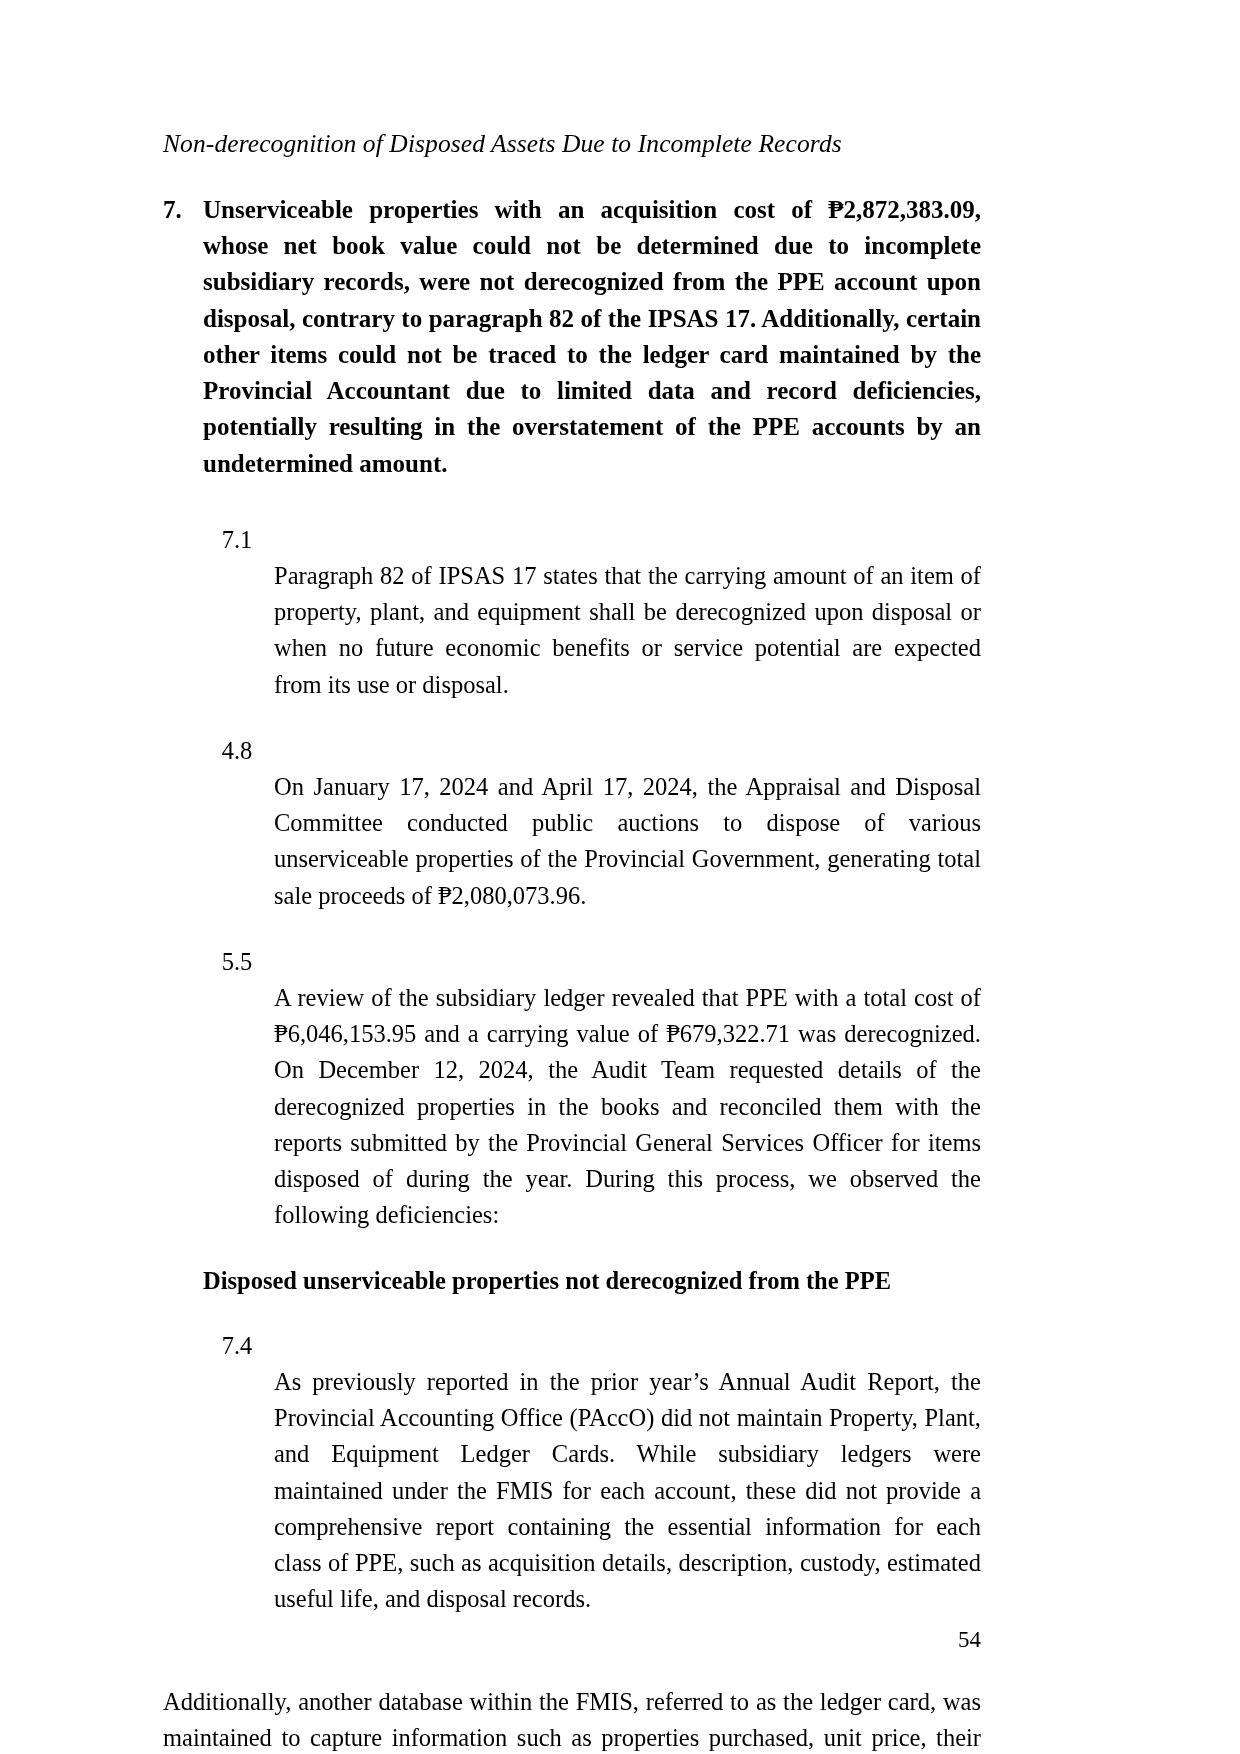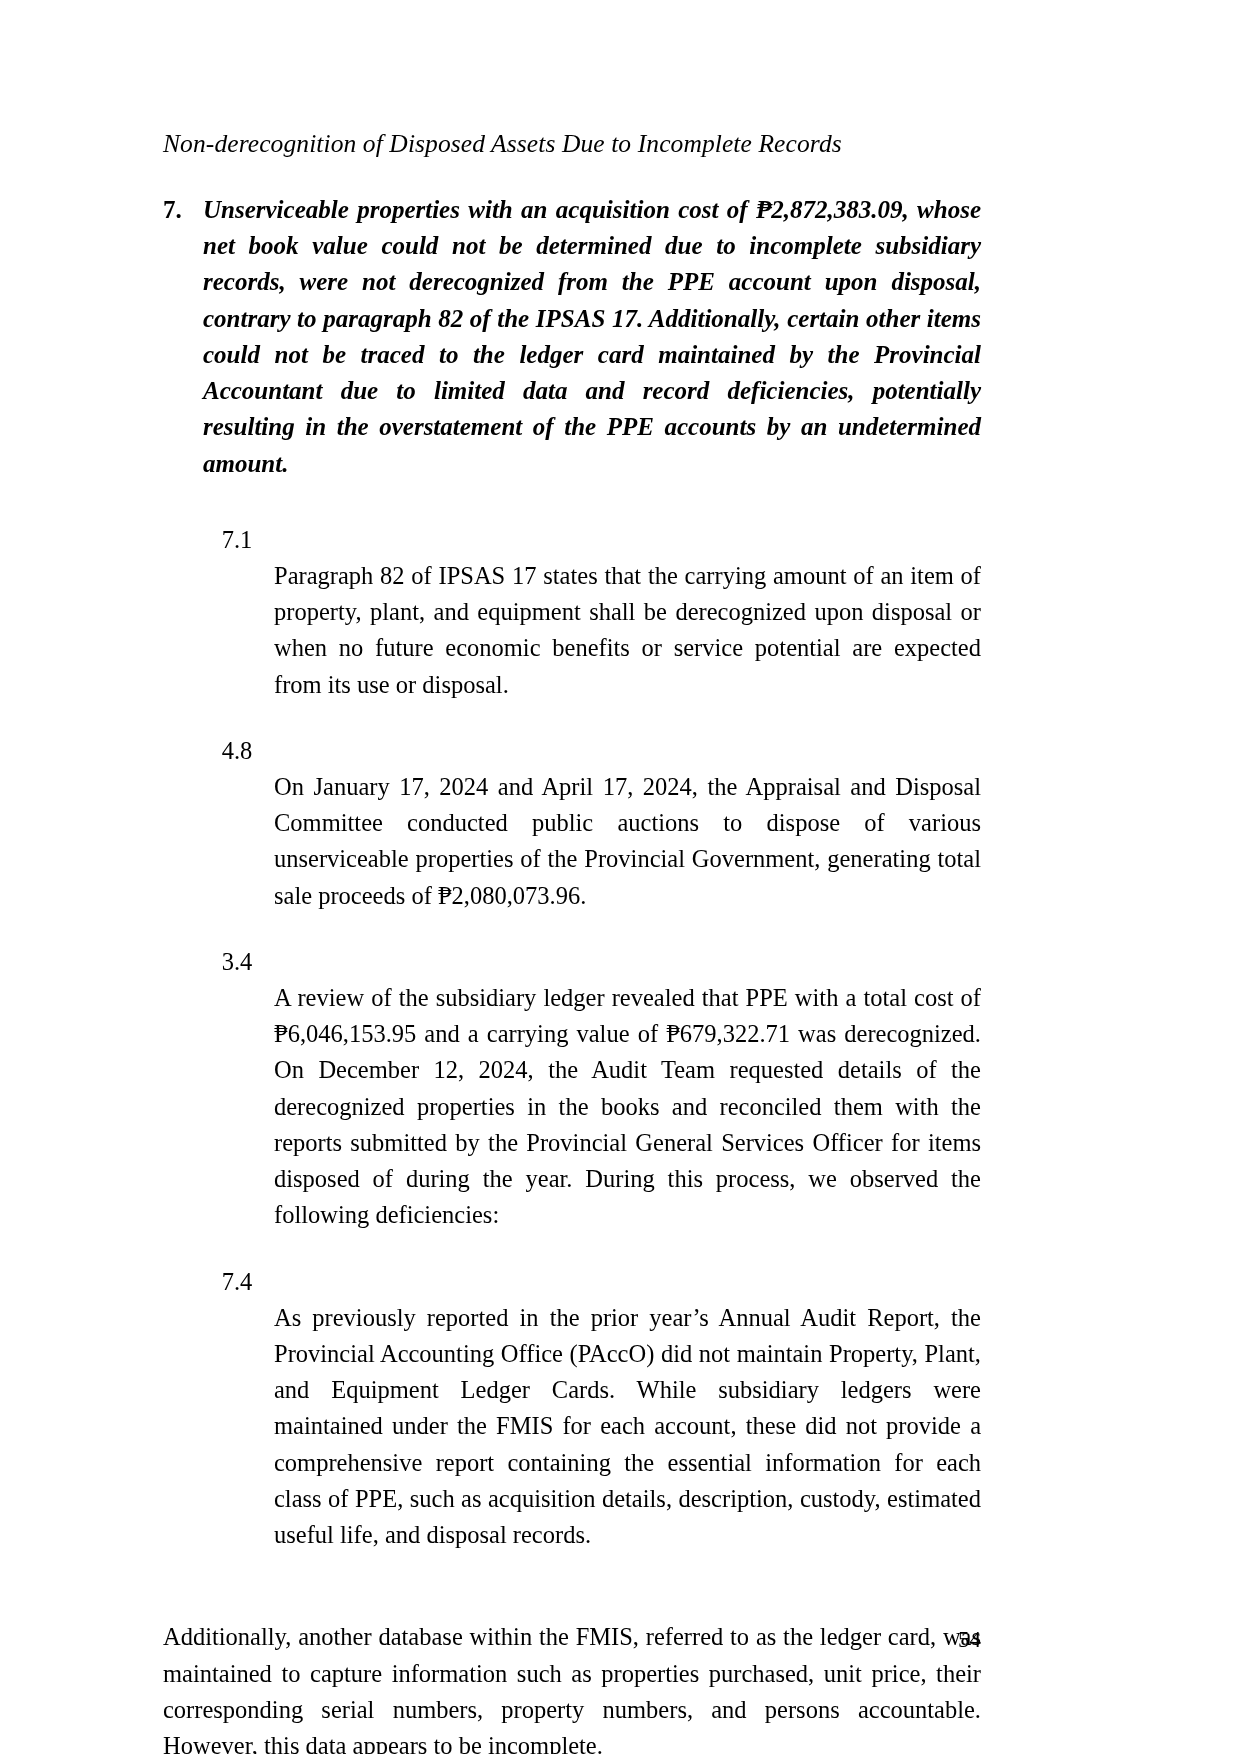--- a/index.html
+++ b/index.html
@@ -43,21 +43,20 @@
   .finding-num {
     width: 40px;
     flex: 0 0 40px;
     text-align: left;
   }
   .finding-body {
     flex: 1 1 auto;
     text-align: justify;
     text-justify: inter-word;
     hyphens: none;
-    font-style: italic;
   }
   
   .subpara {
     display: flex;
     margin: 0 0 30px 0;
     font-size: 24.5px;
     line-height: 1.48;
   }
   .subpara-num {
     width: 74px;
@@ -106,24 +105,25 @@
       <div class="subpara-num">7.1</div>
       <div class="subpara-body">Paragraph 82 of IPSAS 17 states that the carrying amount of an item of property, plant, and equipment shall be derecognized upon disposal or when no future economic benefits or service potential are expected from its use or disposal.</div>
     </div>
 
     <div class="subpara">
       <div class="subpara-num">4.8</div>
       <div class="subpara-body">On January 17, 2024 and April 17, 2024, the Appraisal and Disposal Committee conducted public auctions to dispose of various unserviceable properties of the Provincial Government, generating total sale proceeds of ₱2,080,073.96.</div>
     </div>
 
     <div class="subpara">
-      <div class="subpara-num">3.4</div>
+      <div class="subpara-num">5.5</div>
       <div class="subpara-body">A review of the subsidiary ledger revealed that PPE with a total cost of ₱6,046,153.95 and a carrying value of ₱679,322.71 was derecognized. On December 12, 2024, the Audit Team requested details of the derecognized properties in the books and reconciled them with the reports submitted by the Provincial General Services Officer for items disposed of during the year. During this process, we observed the following deficiencies:</div>
     </div>
 
+    <div class="sub-heading">Disposed unserviceable properties not derecognized from the PPE</div>
 
     <div class="subpara">
       <div class="subpara-num">7.4</div>
       <div class="subpara-body">As previously reported in the prior year’s Annual Audit Report, the Provincial Accounting Office (PAccO) did not maintain Property, Plant, and Equipment Ledger Cards. While subsidiary ledgers were maintained under the FMIS for each account, these did not provide a comprehensive report containing the essential information for each class of PPE, such as acquisition details, description, custody, estimated useful life, and disposal records.</div>
     </div>
 
     <div class="subpara">
       <div class="subpara-body">Additionally, another database within the FMIS, referred to as the ledger card, was maintained to capture information such as properties purchased, unit price, their corresponding serial numbers, property numbers, and persons accountable. However, this data appears to be incomplete.</div>
     </div>
 

